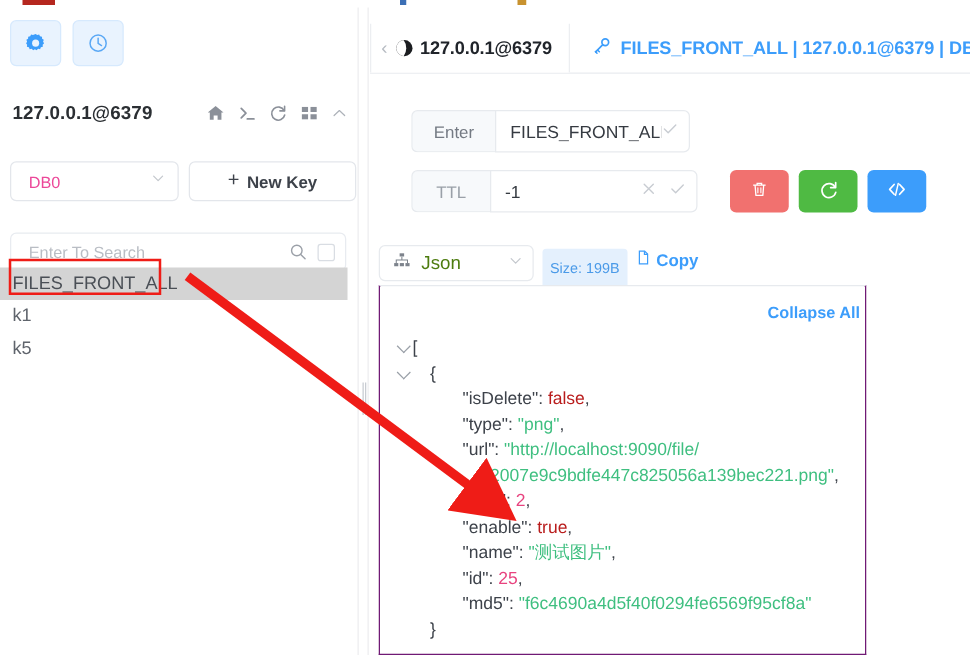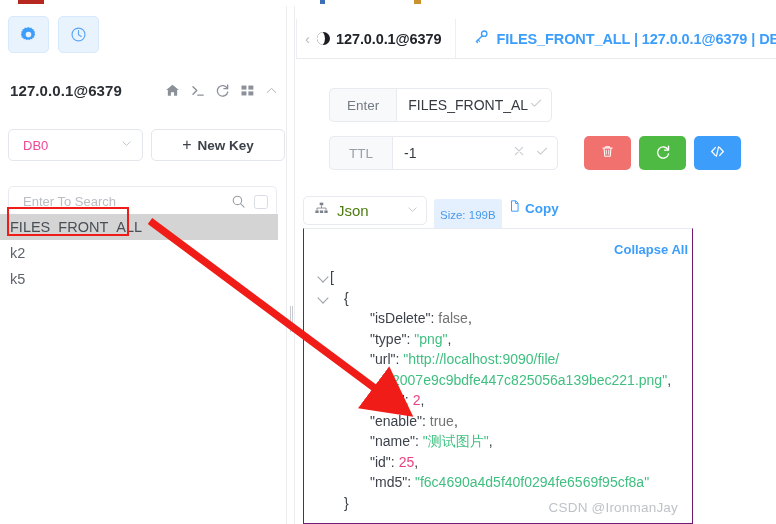--- a/index.html
+++ b/index.html
@@ -255,21 +255,21 @@
   }
   .jcar:before {
     content: ""; position: absolute; left: 1px; top: 2px;
     width: 7px; height: 7px;
     border-right: 1.4px solid #9aa0a8; border-bottom: 1.4px solid #9aa0a8;
     transform: rotate(45deg);
   }
   .jkey { color: #3d424a; }
   .jstr { color: #3fbf80; }
   .jnum { color: #e8437f; }
-  .jbool { color: #737373; }
+  .jbool { color: #b91c1c; }
   .jpunc { color: #3d424a; }
   .indent1 { padding-left: 40px; }
   .indent2 { padding-left: 66px; }
   .indent3 { padding-left: 88px; }
 
   .watermark {
     position: absolute; right: 14px; bottom: 8px;
     font-size: 13.5px; color: #bfc3c8; letter-spacing: .2px;
   }
 
@@ -374,21 +374,21 @@
         </svg>
       </span>
       <span class="sb-chk"></span>
     </div>
 
     <div class="key-list">
       <div class="key-item selected">
           <span>FILES_FRONT_ALL</span>
         </div>
       <div class="key-item">
-          <span>k2</span>
+          <span>k1</span>
         </div>
       <div class="key-item">
           <span>k5</span>
         </div>
     </div>
   </div>
 
   <div class="divider">
     <div class="grip">
         <i></i>
@@ -498,21 +498,20 @@
         <path d="M5 2.6h6l3.4 3.4v11.4H5z" fill="none" stroke="#3c9dfb" stroke-width="1.4"></path>
         <path d="M10.8 2.8v3.6h3.6" fill="none" stroke="#3c9dfb" stroke-width="1.4"></path>
       </svg>
     </span>
     <span>Copy</span>
   </div>
 
   <div class="json-box">
     <div class="collapse-all">Collapse All</div>
     <div class="json-body" id="json-body"><div class="jline"><span class="jcar"></span><span class="jpunc">[</span></div><div class="jline indent1"><span class="jcar"></span><span class="jpunc">{</span></div><div class="jline indent2"><span class="jkey">"isDelete": </span><span class="jbool">false</span><span class="jpunc">,</span></div><div class="jline indent2"><span class="jkey">"type": </span><span class="jstr">"png"</span><span class="jpunc">,</span></div><div class="jline indent2"><span class="jkey">"url": </span><span class="jstr">"http://localhost:9090/file/</span></div><div class="jline indent3"><span class="jstr">2007e9c9bdfe447c825056a139bec221.png"</span><span class="jpunc">,</span></div><div class="jline indent2"><span class="jkey">"size": </span><span class="jnum">2</span><span class="jpunc">,</span></div><div class="jline indent2"><span class="jkey">"enable": </span><span class="jbool">true</span><span class="jpunc">,</span></div><div class="jline indent2"><span class="jkey">"name": </span><span class="jstr">"测试图片"</span><span class="jpunc">,</span></div><div class="jline indent2"><span class="jkey">"id": </span><span class="jnum">25</span><span class="jpunc">,</span></div><div class="jline indent2"><span class="jkey">"md5": </span><span class="jstr">"f6c4690a4d5f40f0294fe6569f95cf8a"</span></div><div class="jline indent1"><span class="jpunc">}</span></div></div>
-    <div class="watermark">CSDN @IronmanJay</div>
   </div>
 
   <div class="anno-box"></div>
   <svg class="anno-arrow" viewBox="0 0 776 524">
     <defs>
       <marker id="ah" markerWidth="7" markerHeight="7" refX="2.4" refY="3.5" orient="auto">
         <path d="M0,0 L0,7 L6.6,3.5 z" fill="#ef1c17"></path>
       </marker>
     </defs>
     <line x1="150" y1="221" x2="388" y2="398" stroke="#ef1c17" stroke-width="7.5" marker-end="url(#ah)"></line>

